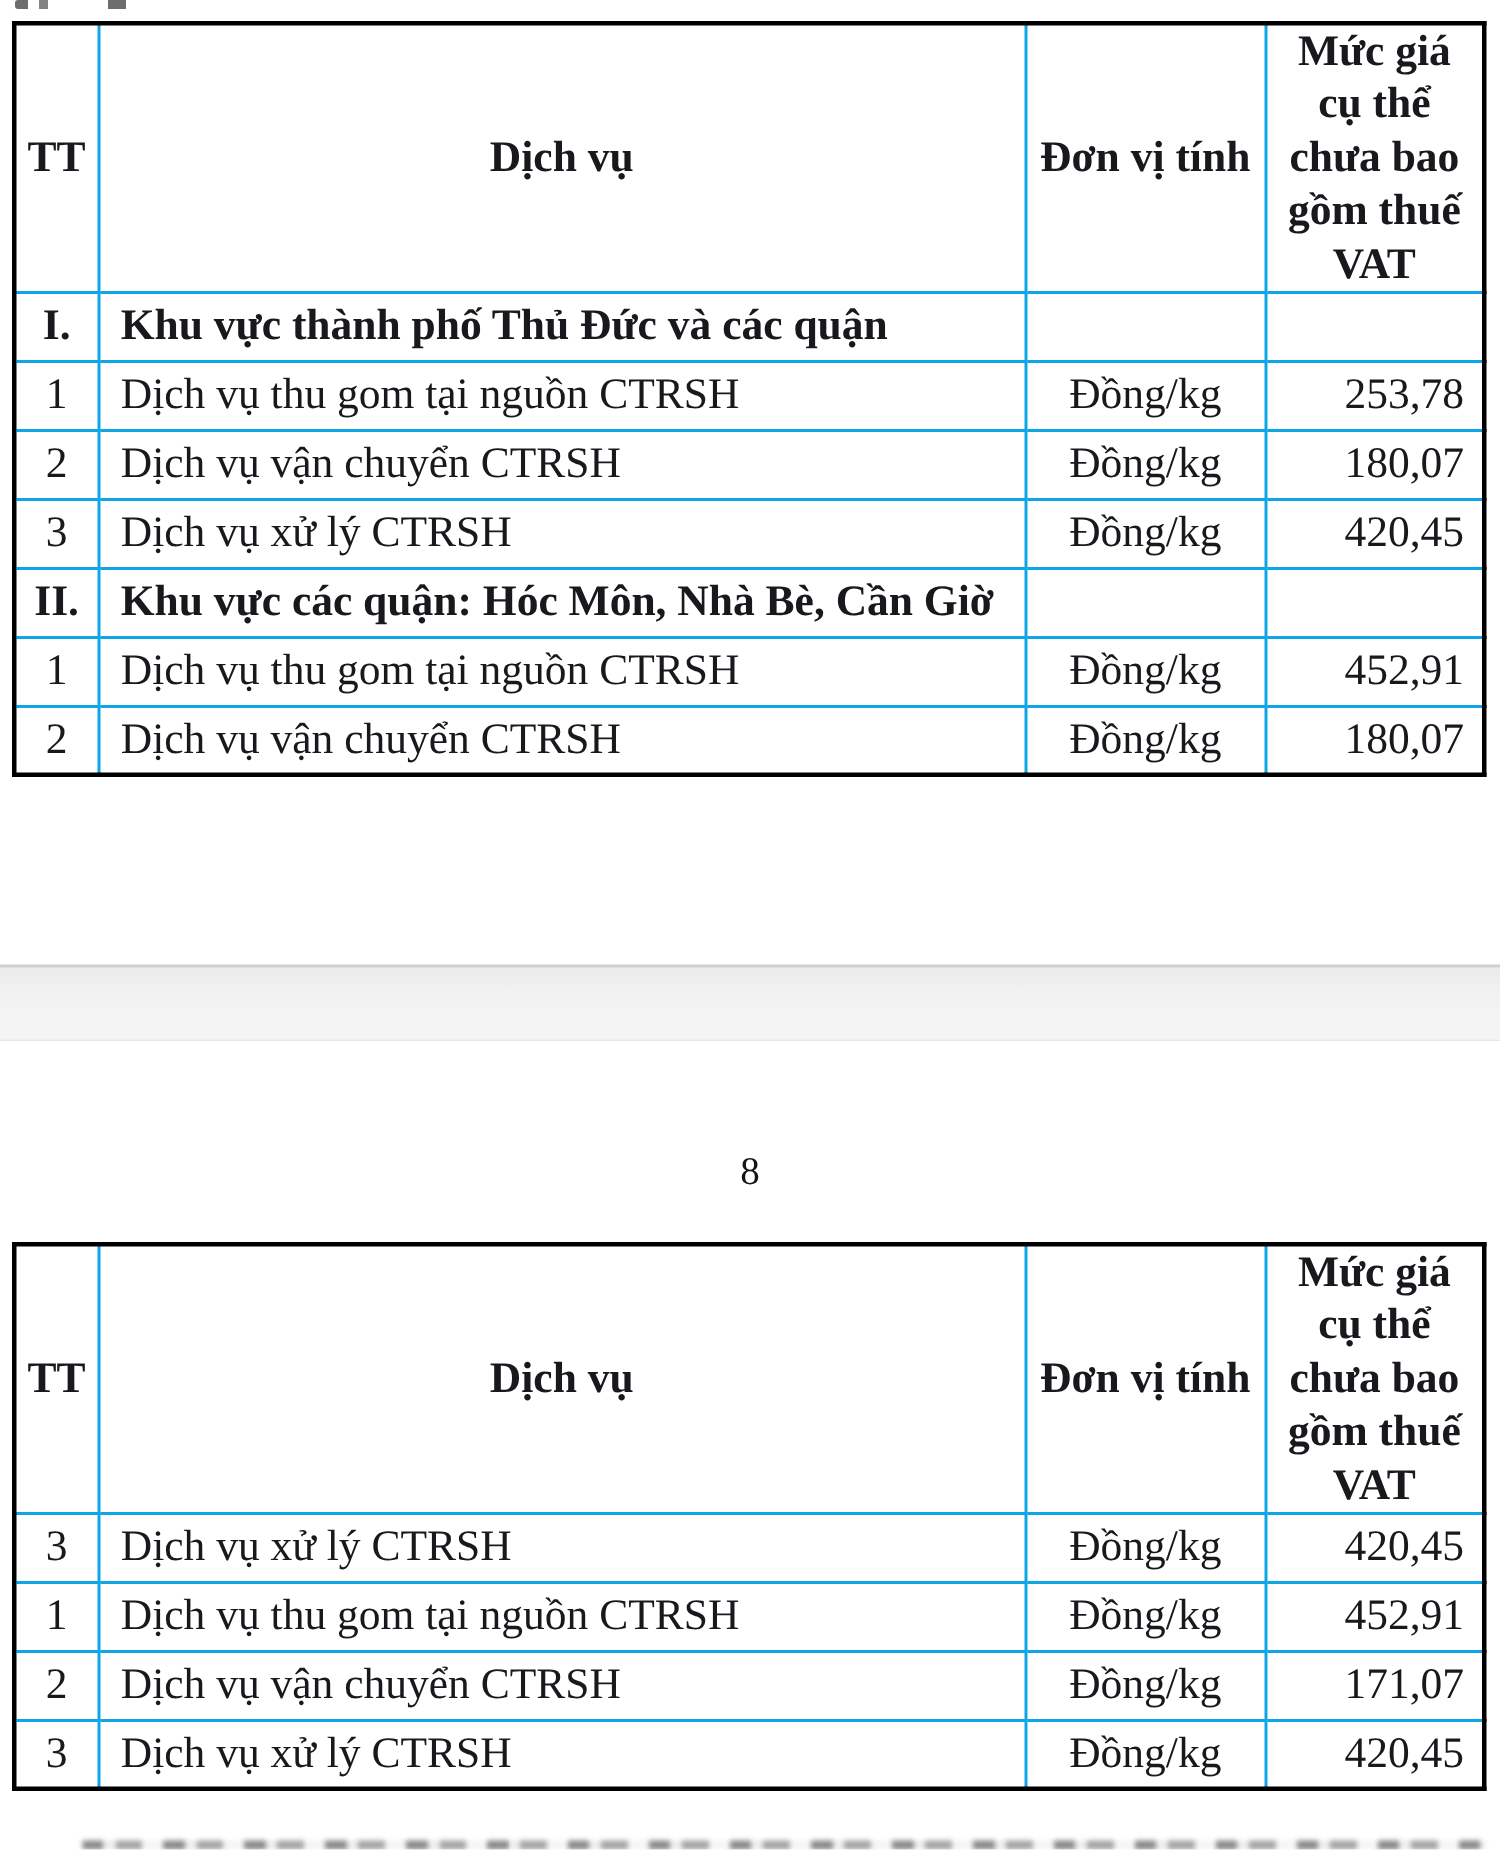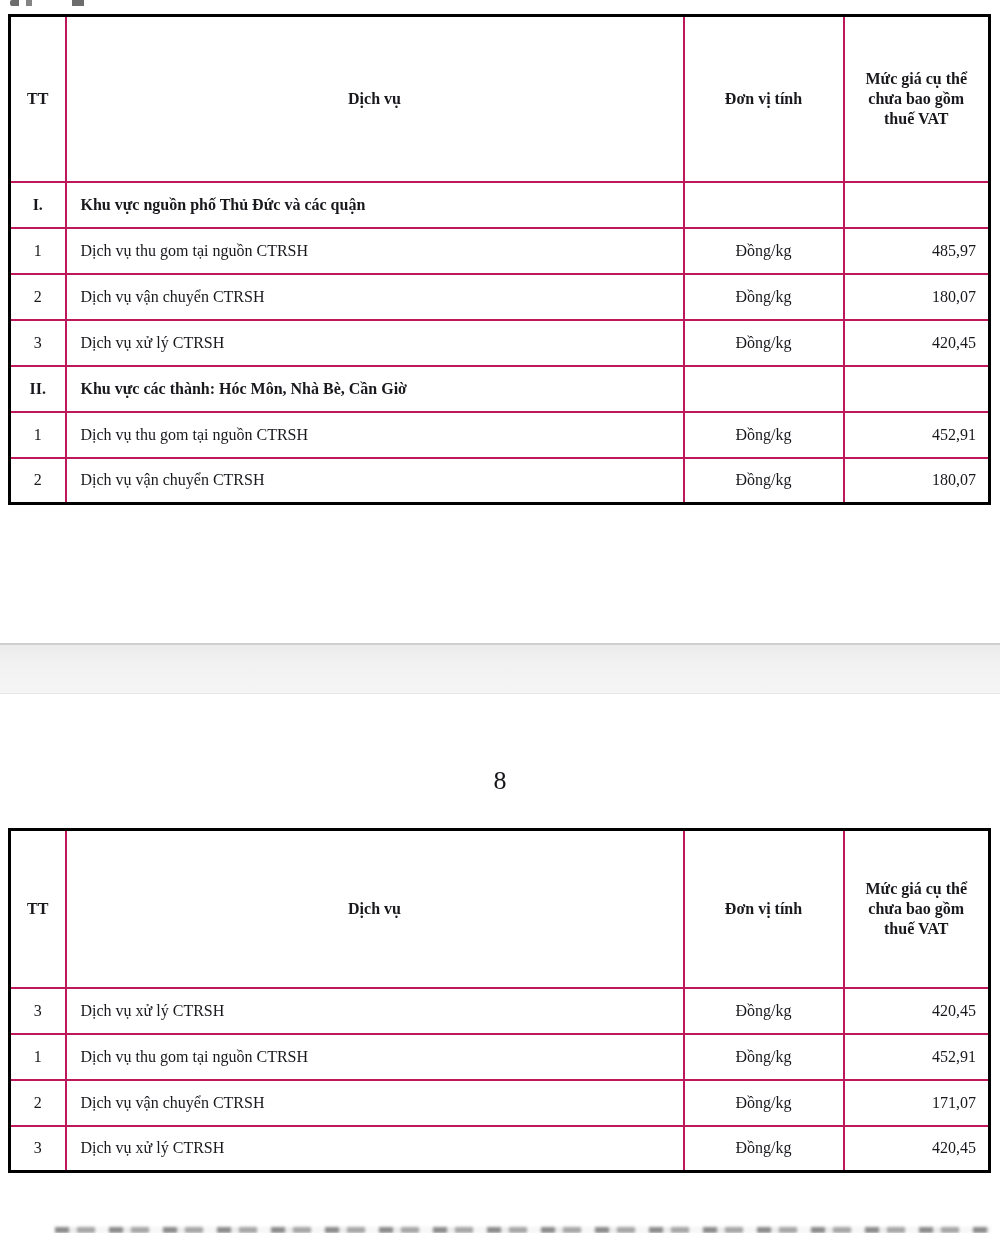--- a/index.html
+++ b/index.html
@@ -19,22 +19,22 @@
   
   .price-table {
     position: absolute;
     left: 8px;
     width: 980px;
     border-collapse: collapse;
     table-layout: fixed;
     border: 3px solid #000;
   }
   .price-table th, .price-table td {
-    border: 2px solid #be185d;
-    font-size: 16px;
+    border: 2px solid #0ea5e9;
+    font-size: 29px;
     vertical-align: middle;
     overflow: hidden;
   }
   .t1 { top: 14px; }
   .t2 { top: 828px; }
   .t1 thead tr { height: 166px; }
   .t2 thead tr { height: 158px; }
   .price-table tbody tr { height: 46px; }
 
   .col-tt      { width: 56px;  }
@@ -133,45 +133,45 @@
     <tr>
       <th>TT</th>
       <th>Dịch vụ</th>
       <th>Đơn vị tính</th>
       <th class="price-h">Mức giá cụ thể chưa bao gồm thuế VAT</th>
     </tr>
   </thead>
   <tbody>
     <tr class="section">
       <td class="tt">I.</td>
-      <td class="service">Khu vực nguồn phố Thủ Đức và các quận</td>
+      <td class="service">Khu vực thành phố Thủ Đức và các quận</td>
       <td class="unit"></td>
       <td class="price"></td>
     </tr>
     <tr>
       <td class="tt">1</td>
       <td class="service">Dịch vụ thu gom tại nguồn CTRSH</td>
       <td class="unit">Đồng/kg</td>
-      <td class="price">485,97</td>
+      <td class="price">253,78</td>
     </tr>
     <tr>
       <td class="tt">2</td>
       <td class="service">Dịch vụ vận chuyển CTRSH</td>
       <td class="unit">Đồng/kg</td>
       <td class="price">180,07</td>
     </tr>
     <tr>
       <td class="tt">3</td>
       <td class="service">Dịch vụ xử lý CTRSH</td>
       <td class="unit">Đồng/kg</td>
       <td class="price">420,45</td>
     </tr>
     <tr class="section">
       <td class="tt">II.</td>
-      <td class="service">Khu vực các thành: Hóc Môn, Nhà Bè, Cần Giờ</td>
+      <td class="service">Khu vực các quận: Hóc Môn, Nhà Bè, Cần Giờ</td>
       <td class="unit"></td>
       <td class="price"></td>
     </tr>
     <tr>
       <td class="tt">1</td>
       <td class="service">Dịch vụ thu gom tại nguồn CTRSH</td>
       <td class="unit">Đồng/kg</td>
       <td class="price">452,91</td>
     </tr>
     <tr>

